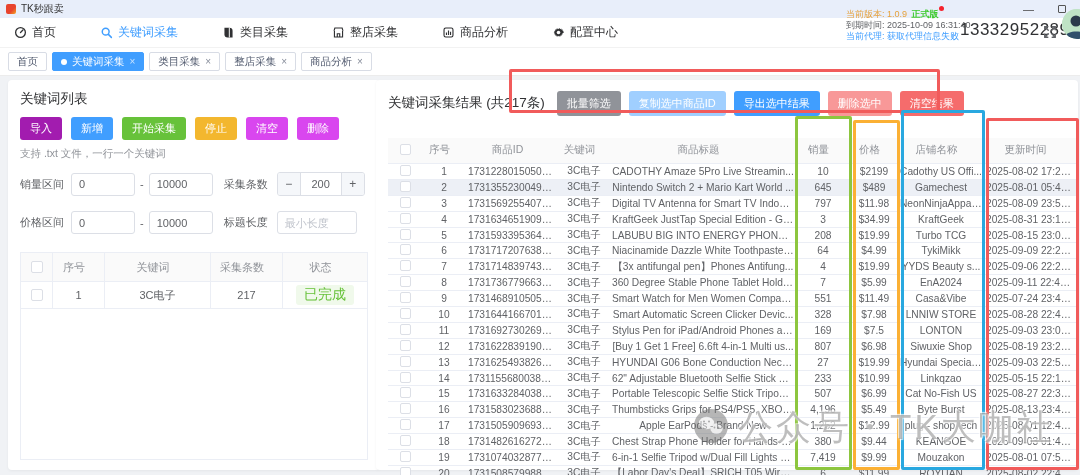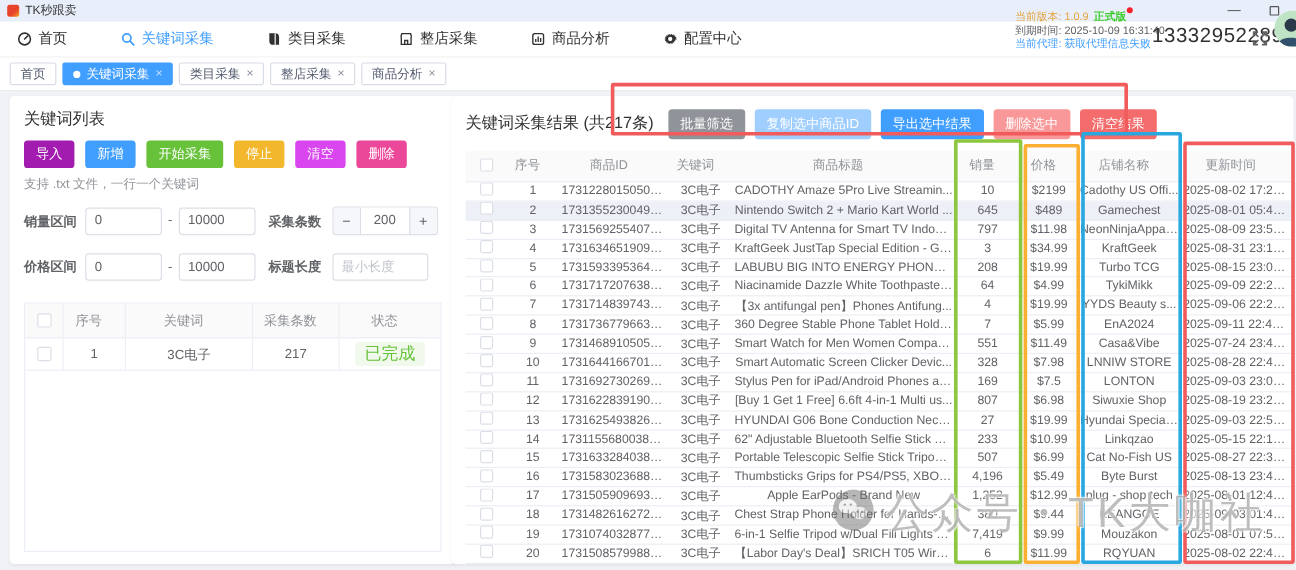--- a/index.html
+++ b/index.html
@@ -39,42 +39,42 @@
   
   .left-card{position:absolute;left:8px;top:80px;width:372px;height:390px;background:#fff;border-radius:4px;box-shadow:0 1px 3px rgba(0,0,0,.05);padding:10px 12px;display:flex;flex-direction:column}
   .right-card{position:absolute;left:376px;top:80px;width:702px;height:390px;background:#fff;border-radius:4px;box-shadow:0 1px 3px rgba(0,0,0,.05);padding:8px 0 0 12px}
 
   .panel-title{font-size:13.5px;color:#303133;font-weight:500;margin-bottom:9px}
   .btn{border:none;color:#fff;font-size:11px;padding:4px 10px;border-radius:3px;cursor:pointer;white-space:nowrap}
   .kw-buttons{display:flex;gap:9px;margin-bottom:7px}
   .hint{font-size:10.5px;color:#909399;margin-bottom:11px}
 
   .form-row{display:flex;align-items:center;margin-bottom:15px;font-size:11px;color:#606266}
-  .form-label{font-weight:700;margin-right:7px;white-space:nowrap;color:#606266}
+  .form-label{font-weight:400;margin-right:7px;white-space:nowrap;color:#606266}
   .num-input{width:64px;height:23px;border:1px solid #dcdfe6;border-radius:3px;font-size:11px;color:#606266;padding:0 7px;outline:none;font-family:inherit}
   .range-sep{margin:0 5px;color:#606266}
   .stepper{display:flex;border:1px solid #dcdfe6;border-radius:3px;overflow:hidden;height:24px;margin-left:2px}
   .step-btn{width:23px;background:#f5f7fa;display:flex;align-items:center;justify-content:center;color:#606266;font-size:12px;cursor:pointer}
   .step-btn.minus{border-right:1px solid #dcdfe6}
   .step-btn.plus{border-left:1px solid #dcdfe6}
   .step-val{width:40px;text-align:center;font-size:11px;color:#606266;display:flex;align-items:center;justify-content:center;background:#fff}
   .len-input{width:80px;height:23px;border:1px solid #dcdfe6;border-radius:3px;font-size:11px;color:#606266;padding:0 7px;outline:none;font-family:inherit;margin-left:2px}
   .len-input::placeholder{color:#c0c4cc}
 
   
   .kw-table{border:1px solid #ebeef5;flex:1;margin-top:3px;font-size:11px;overflow:hidden}
   .kw-thead,.kw-row{display:grid;grid-template-columns:32px 52px 106px 72px 1fr;align-items:center;text-align:center}
   .kw-thead{background:#fafafa;color:#909399;height:29px;border-bottom:1px solid #ebeef5;font-weight:400}
   .kw-row{height:27px;color:#606266;border-bottom:1px solid #ebeef5}
   .kw-thead>div,.kw-row>div{border-right:1px solid #ebeef5;height:100%;display:flex;align-items:center;justify-content:center}
   .kw-thead>div:last-child,.kw-row>div:last-child{border-right:none}
   .badge-done{background:#f0f9eb;color:#67c23a;padding:2px 8px;border-radius:3px;font-size:14px;line-height:1.1}
 
   
-  .res-header{display:flex;align-items:center;gap:8px;height:30px;margin-bottom:8px}
+  .res-header{display:flex;align-items:center;gap:8px;height:30px;margin-bottom:20px}
   .res-title{font-size:13.5px;color:#303133;font-weight:500;margin-right:4px;white-space:nowrap}
   .res-btn{padding:5px 10px}
   .rt{width:688px}
   .rt-head,.rt-row{display:grid;grid-template-columns:34px 44px 92px 52px 186px 54px 48px 86px 92px;align-items:center;text-align:center}
   .rt-head{height:26px;background:#fafafa;color:#909399;font-size:10.5px;border-bottom:1px solid #ebeef5}
   .rt-row{height:15.9px;color:#606266;font-size:10.2px;border-bottom:1px solid #ebeef5}
   .rt-row.hl{background:#edf0f6}
   .rt-cell{overflow:hidden;text-overflow:ellipsis;white-space:nowrap;padding:0 2px}
 
   
@@ -220,21 +220,21 @@
   </div>
 
 <div class="left-card">
   <div class="panel-title">关键词列表</div>
   <div class="kw-buttons">
       <button class="btn" style="background: #a21caf;">导入</button>
       <button class="btn" style="background: rgb(64, 158, 255);">新增</button>
       <button class="btn" style="background: rgb(103, 194, 58);">开始采集</button>
       <button class="btn" style="background: rgb(243, 183, 46);">停止</button>
       <button class="btn" style="background: #d946ef;">清空</button>
-      <button class="btn" style="background: #ec4899; text-align: right;">删除</button>
+      <button class="btn" style="background: #d946ef; text-align: right;">删除</button>
     </div>
   <div class="hint">支持 .txt 文件，一行一个关键词</div>
 
   <div class="form-row">
     <span class="form-label">销量区间</span>
     <input class="num-input" value="0" style="">
     <span class="range-sep">-</span>
     <input class="num-input" value="10000" style="">
     <span class="form-label" style="margin-left:11px">采集条数</span>
     <span class="stepper">

